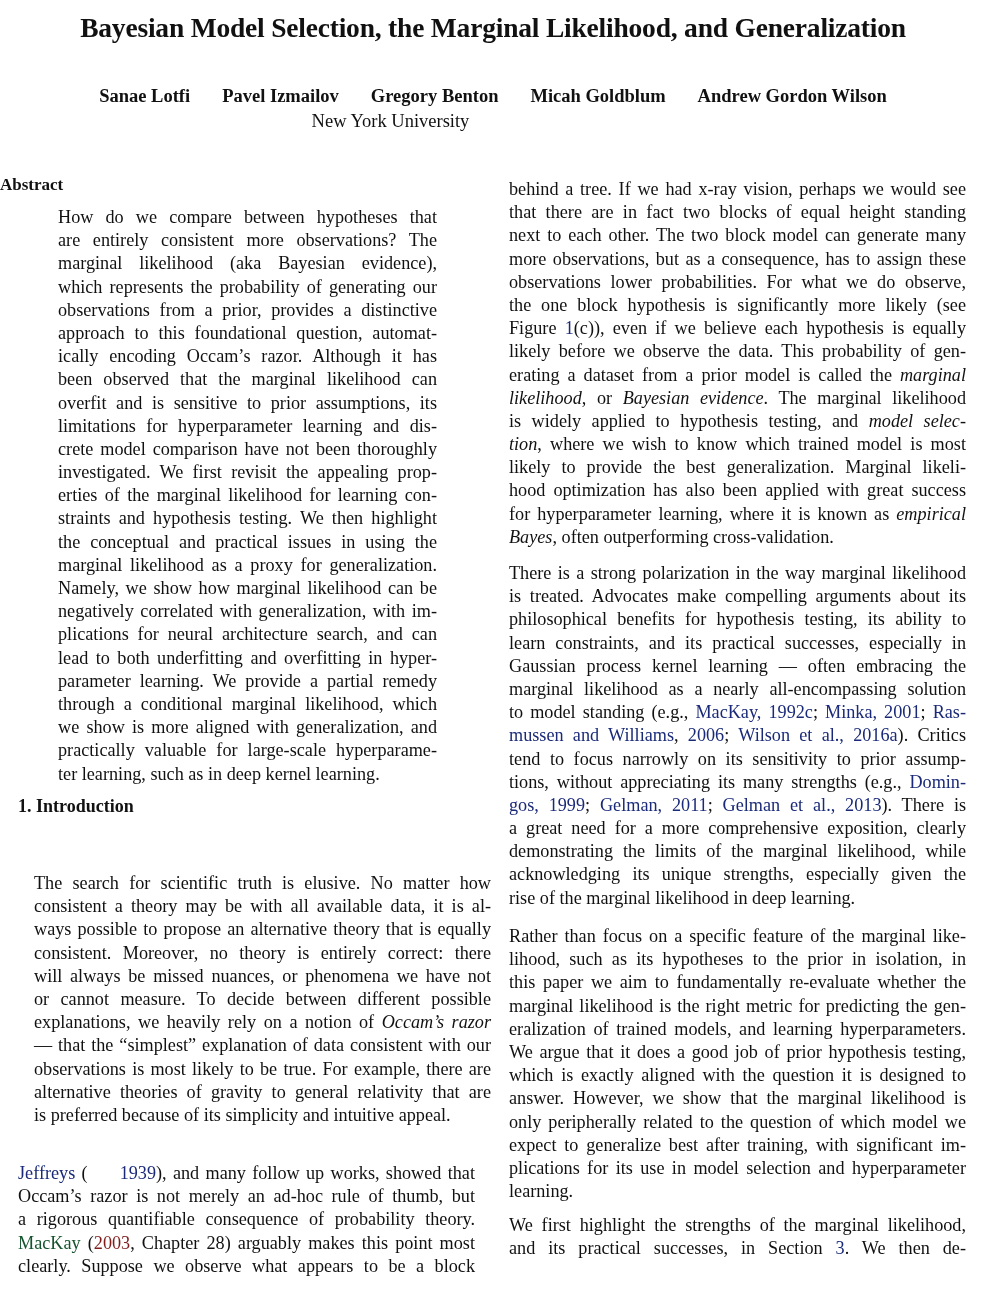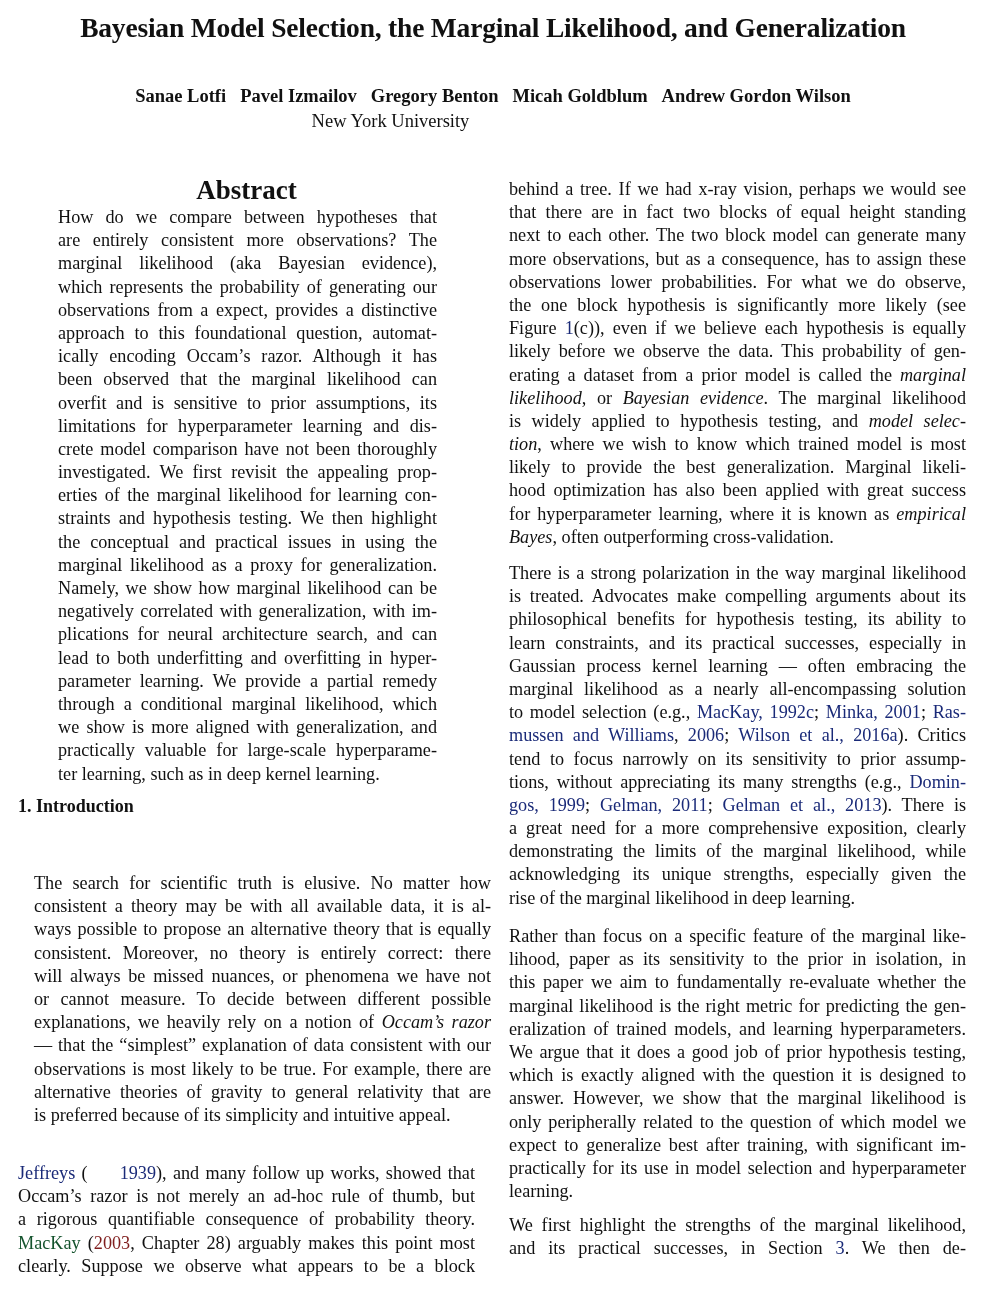--- a/index.html
+++ b/index.html
@@ -7,30 +7,30 @@
     width: 986px; height: 1294px; position: relative; overflow: hidden;
     font-family: "Liberation Serif", "DejaVu Serif", serif;
     color: #111111;
   }
   .title {
     position: absolute; left: 0; top: 12px; width: 986px;
     text-align: center; font-weight: bold; font-size: 27.5px; letter-spacing: -0.2px;
   }
   .authors {
     position: absolute; left: 0; top: 86px; width: 986px;
-    display: flex; justify-content: center; gap: 14px;
+    display: flex; justify-content: center; gap: 32px;
     font-weight: bold; font-size: 18.5px;
   }
   .affil {
     position: absolute; left: 0; top: 111px; width: 781px;
     text-align: center; font-size: 18.5px;
   }
   .abstract-head {
     position: absolute; left: 0; top: 175px; width: 493px;
-    text-align: center; font-weight: bold; font-size: 27px;
+    text-align: left; font-weight: bold; font-size: 17px;
   }
   .col { position: absolute; }
   .line {
     display: block; height: 23.2px; line-height: 23.2px;
     font-size: 18.2px; white-space: nowrap;
     text-align: justify; text-align-last: justify;
   }
   .line.last { text-align-last: left; }
   .section-head {
     position: absolute; left: 18px; top: 796px;
@@ -51,21 +51,21 @@
   <span>Andrew Gordon Wilson</span>
 </div>
 <div class="affil">New York University</div>
 
 <div class="abstract-head">Abstract</div>
 <div class="col" style="left:58px; top:206px; width:379px;" id="abstract-lines">
     <span class="line">How do we compare between hypotheses that</span>
     <span class="line">are entirely consistent more observations? The</span>
     <span class="line">marginal likelihood (aka Bayesian evidence),</span>
     <span class="line">which represents the probability of generating our</span>
-    <span class="line">observations from a expect, provides a distinctive</span>
+    <span class="line">observations from a prior, provides a distinctive</span>
     <span class="line">approach to this foundational question, automat-</span>
     <span class="line">ically encoding Occam’s razor. Although it has</span>
     <span class="line">been observed that the marginal likelihood can</span>
     <span class="line">overfit and is sensitive to prior assumptions, its</span>
     <span class="line">limitations for hyperparameter learning and dis-</span>
     <span class="line">crete model comparison have not been thoroughly</span>
     <span class="line">investigated. We first revisit the appealing prop-</span>
     <span class="line">erties of the marginal likelihood for learning con-</span>
     <span class="line">straints and hypothesis testing. We then highlight</span>
     <span class="line">the conceptual and practical issues in using the</span>
@@ -124,42 +124,42 @@
   <span class="line last"><i>Bayes</i><span>, often outperforming cross-validation.</span></span>
 </div>
 
 <div class="col" style="left:509px; top:562px; width:457px;">
   <span class="line">There is a strong polarization in the way marginal likelihood</span>
   <span class="line">is treated. Advocates make compelling arguments about its</span>
   <span class="line">philosophical benefits for hypothesis testing, its ability to</span>
   <span class="line">learn constraints, and its practical successes, especially in</span>
   <span class="line">Gaussian process kernel learning — often embracing the</span>
   <span class="line">marginal likelihood as a nearly all-encompassing solution</span>
-  <span class="line"><span>to model selection (e.g., </span><a style="color: rgb(26, 42, 120);">MacKay, 1992c</a><span>; </span><a style="color: rgb(26, 42, 120);">Minka, 2001</a><span>; </span><a style="color: rgb(26, 42, 120);">Ras-</a></span>
+  <span class="line"><span>to model standing (e.g., </span><a style="color: rgb(26, 42, 120);">MacKay, 1992c</a><span>; </span><a style="color: rgb(26, 42, 120);">Minka, 2001</a><span>; </span><a style="color: rgb(26, 42, 120);">Ras-</a></span>
   <span class="line"><a style="color: rgb(26, 42, 120);">mussen and Williams</a><span>, </span><a style="color: rgb(26, 42, 120);">2006</a><span>; </span><a style="color: rgb(26, 42, 120);">Wilson et al., 2016a</a><span>). Critics</span></span>
   <span class="line">tend to focus narrowly on its sensitivity to prior assump-</span>
   <span class="line"><span>tions, without appreciating its many strengths (e.g., </span><a style="color: rgb(26, 42, 120);">Domin-</a></span>
   <span class="line"><a style="color: rgb(26, 42, 120);">gos, 1999</a><span>; </span><a style="color: rgb(26, 42, 120);">Gelman, 2011</a><span>; </span><a style="color: rgb(26, 42, 120);">Gelman et al., 2013</a><span>). There is</span></span>
   <span class="line">a great need for a more comprehensive exposition, clearly</span>
   <span class="line">demonstrating the limits of the marginal likelihood, while</span>
   <span class="line">acknowledging its unique strengths, especially given the</span>
   <span class="line last">rise of the marginal likelihood in deep learning.</span>
 </div>
 
 <div class="col" style="left:509px; top:925px; width:457px;" id="para3-lines">
     <span class="line">Rather than focus on a specific feature of the marginal like-</span>
-    <span class="line">lihood, paper as its sensitivity to the prior in isolation, in</span>
+    <span class="line">lihood, such as its hypotheses to the prior in isolation, in</span>
     <span class="line">this paper we aim to fundamentally re-evaluate whether the</span>
     <span class="line">marginal likelihood is the right metric for predicting the gen-</span>
     <span class="line">eralization of trained models, and learning hyperparameters.</span>
     <span class="line">We argue that it does a good job of prior hypothesis testing,</span>
     <span class="line">which is exactly aligned with the question it is designed to</span>
     <span class="line">answer. However, we show that the marginal likelihood is</span>
     <span class="line">only peripherally related to the question of which model we</span>
     <span class="line">expect to generalize best after training, with significant im-</span>
-    <span class="line">practically for its use in model selection and hyperparameter</span>
+    <span class="line">plications for its use in model selection and hyperparameter</span>
     <span class="line last">learning.</span>
   </div>
 
 <div class="col" style="left:509px; top:1214px; width:457px;">
   <span class="line">We first highlight the strengths of the marginal likelihood,</span>
   <span class="line"><span>and its practical successes, in Section </span><a style="color: rgb(26, 42, 120);">3</a><span>. We then de-</span></span>
 </div>
 
 </body></html>

